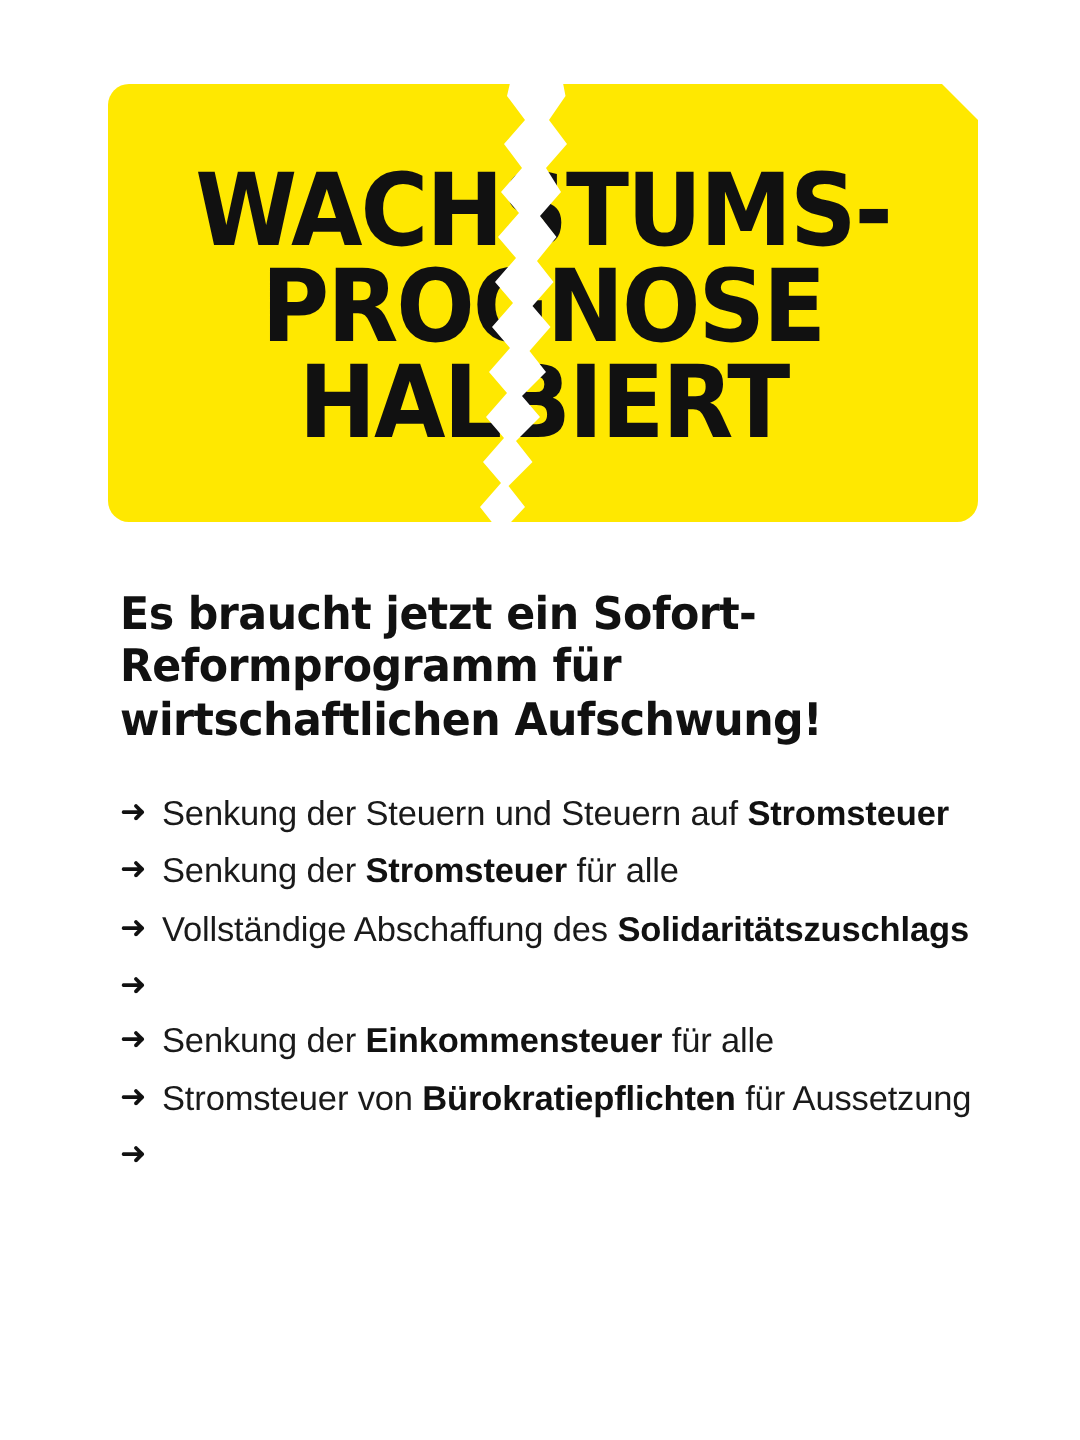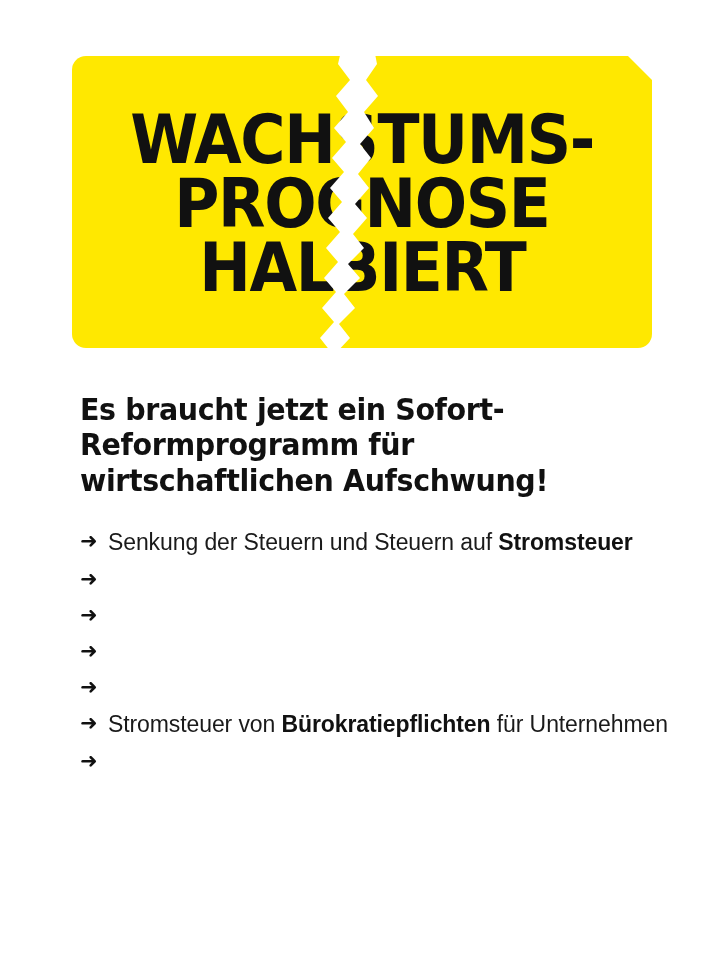--- a/index.html
+++ b/index.html
@@ -169,32 +169,35 @@
 
   <div class="subhead">Es braucht jetzt ein Sofort-Reformprogramm für wirtschaftlichen Aufschwung!</div>
 
   <ul class="demands">
     <li class="demand">
       <span class="arrow">➜</span>
       <span class="demand-text"><span>Senkung der Steuern und Steuern auf </span><b>Stromsteuer</b></span>
     </li>
     <li class="demand">
       <span class="arrow">➜</span>
-    </li>
-    <li class="demand">
-      <span class="arrow">➜</span>
-    </li>
-    <li class="demand">
-      <span class="arrow">➜</span>
-    </li>
-    <li class="demand">
-      <span class="arrow">➜</span>
-    </li>
-    <li class="demand">
-      <span class="arrow">➜</span>
-      <span class="demand-text"><span>Stromsteuer von </span><b>Bürokratiepflichten</b><span> für Unternehmen</span></span>
+      <span class="demand-text"><span>Senkung der </span><b>Stromsteuer</b><span> für alle</span></span>
+    </li>
+    <li class="demand">
+      <span class="arrow">➜</span>
+      <span class="demand-text"><span>Vollständige Abschaffung des </span><b>Solidaritätszuschlags</b></span>
+    </li>
+    <li class="demand">
+      <span class="arrow">➜</span>
+    </li>
+    <li class="demand">
+      <span class="arrow">➜</span>
+      <span class="demand-text"><span>Senkung der </span><b>Einkommensteuer</b><span> für alle</span></span>
+    </li>
+    <li class="demand">
+      <span class="arrow">➜</span>
+      <span class="demand-text"><span>Stromsteuer von </span><b>Bürokratiepflichten</b><span> für Aussetzung</span></span>
     </li>
     <li class="demand">
       <span class="arrow">➜</span>
     </li>
   </ul>
 
 </div>
 
 </body></html>

